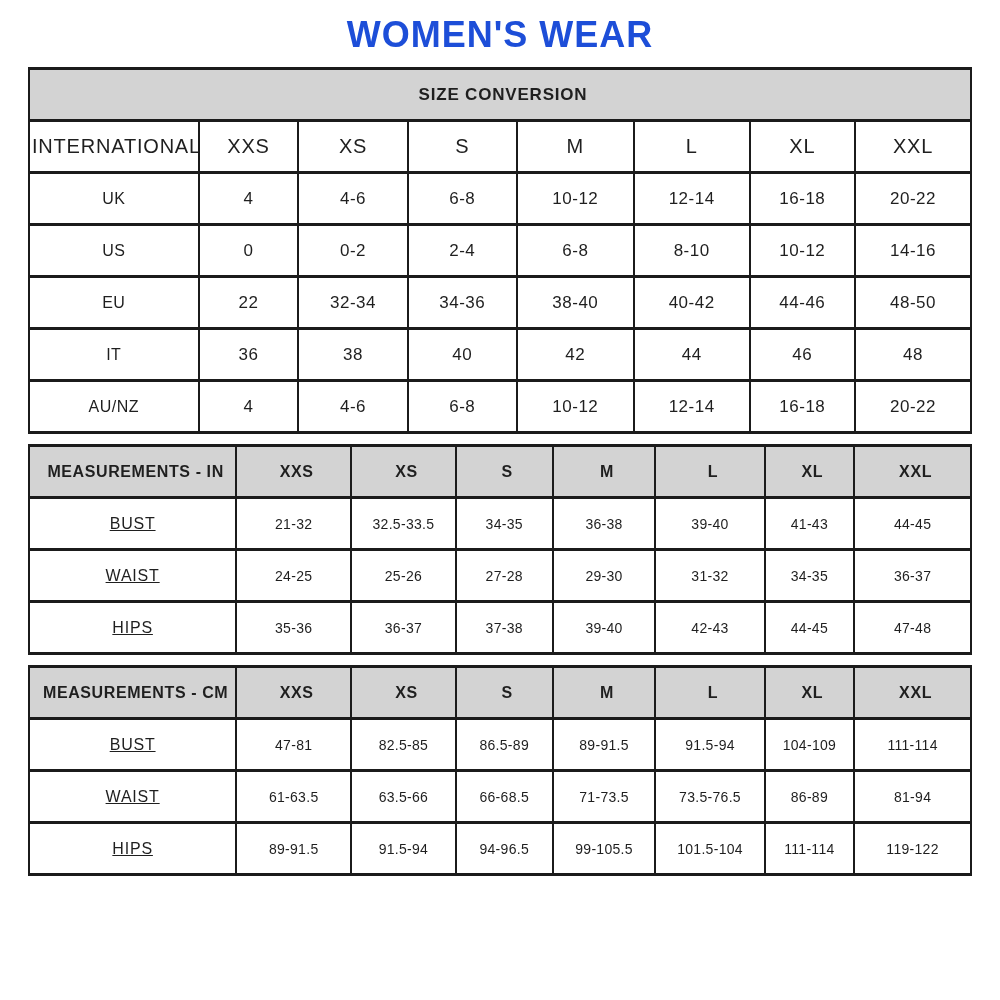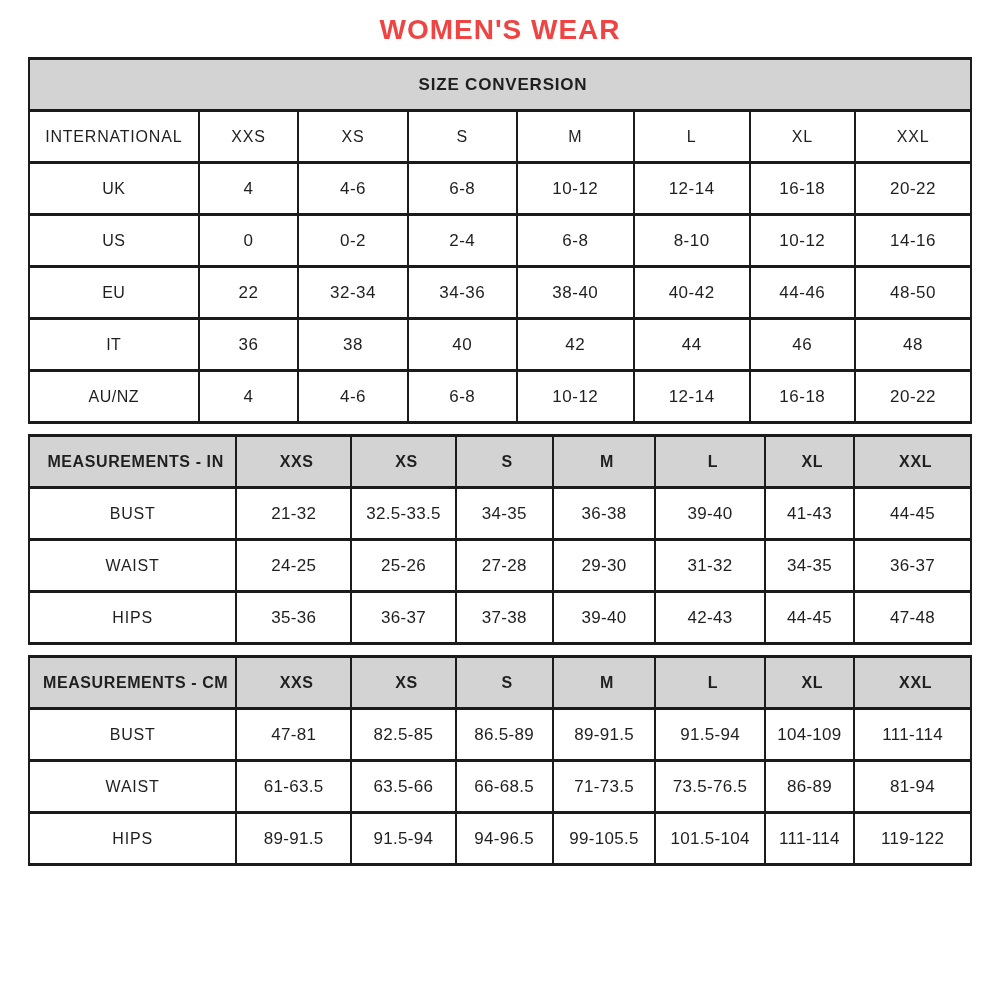--- a/index.html
+++ b/index.html
@@ -7,25 +7,25 @@
   body {
     margin: 0;
     background: #ffffff;
     width: 1000px;
     font-family: "Liberation Sans", "DejaVu Sans", sans-serif;
     color: var(--ink);
   }
   .page { padding: 10px 28px 14px 28px; }
   h1.page-title {
     text-align: center;
-    font-size: 28px;
+    font-size: 36px;
     font-weight: 700;
     letter-spacing: 1px;
     margin: 4px 0 11px 0;
-    color: #ef4444;
+    color: #1d4ed8;
   }
   table {
     width: 100%;
     border-collapse: collapse;
     table-layout: fixed;
     margin-bottom: 10px;
   }
   th, td {
     border-left: 2px solid var(--ink);
     border-right: 2px solid var(--ink);
@@ -44,40 +44,40 @@
     font-size: 17px;
     font-weight: 700;
     letter-spacing: 0.8px;
     padding-left: 8px;
   }
   
   table.sizes th, table.sizes td { height: 52px; }
   table.sizes tr[data-name="header-row"] th {
     background: #ffffff;
     font-weight: 400;
-    font-size: 16px;
+    font-size: 20px;
     letter-spacing: 0.8px;
   }
   table.sizes td { font-size: 17px; letter-spacing: 0.5px; }
   table.sizes th[data-name="row-label"] {
     font-weight: 400; font-size: 16px; letter-spacing: 0.5px;
   }
   
   table.measure th, table.measure td { height: 52px; }
   table.measure tr[data-name="header-row"] th {
     background: var(--header-bg);
     font-weight: 700;
     font-size: 16px;
     letter-spacing: 0.6px;
     padding-left: 8px;
   }
   table.measure th[data-name="row-label"] {
-    font-weight: 400; font-size: 16px; letter-spacing: 0.8px;
-  }
-  table.measure td { font-size: 17px; letter-spacing: 0.3px; }
+    font-weight: 400; font-size: 16px; letter-spacing: 0.8px; text-decoration: underline;
+  }
+  table.measure td { font-size: 14px; letter-spacing: 0.3px; }
 </style>
 </head>
 <body>
 
 <div class="page" data-name="size-guide-page">
 
   <h1 class="page-title" data-name="page-title">WOMEN'S WEAR</h1>
 
   <table class="sizes" data-name="size-conversion-table">
     <colgroup>

